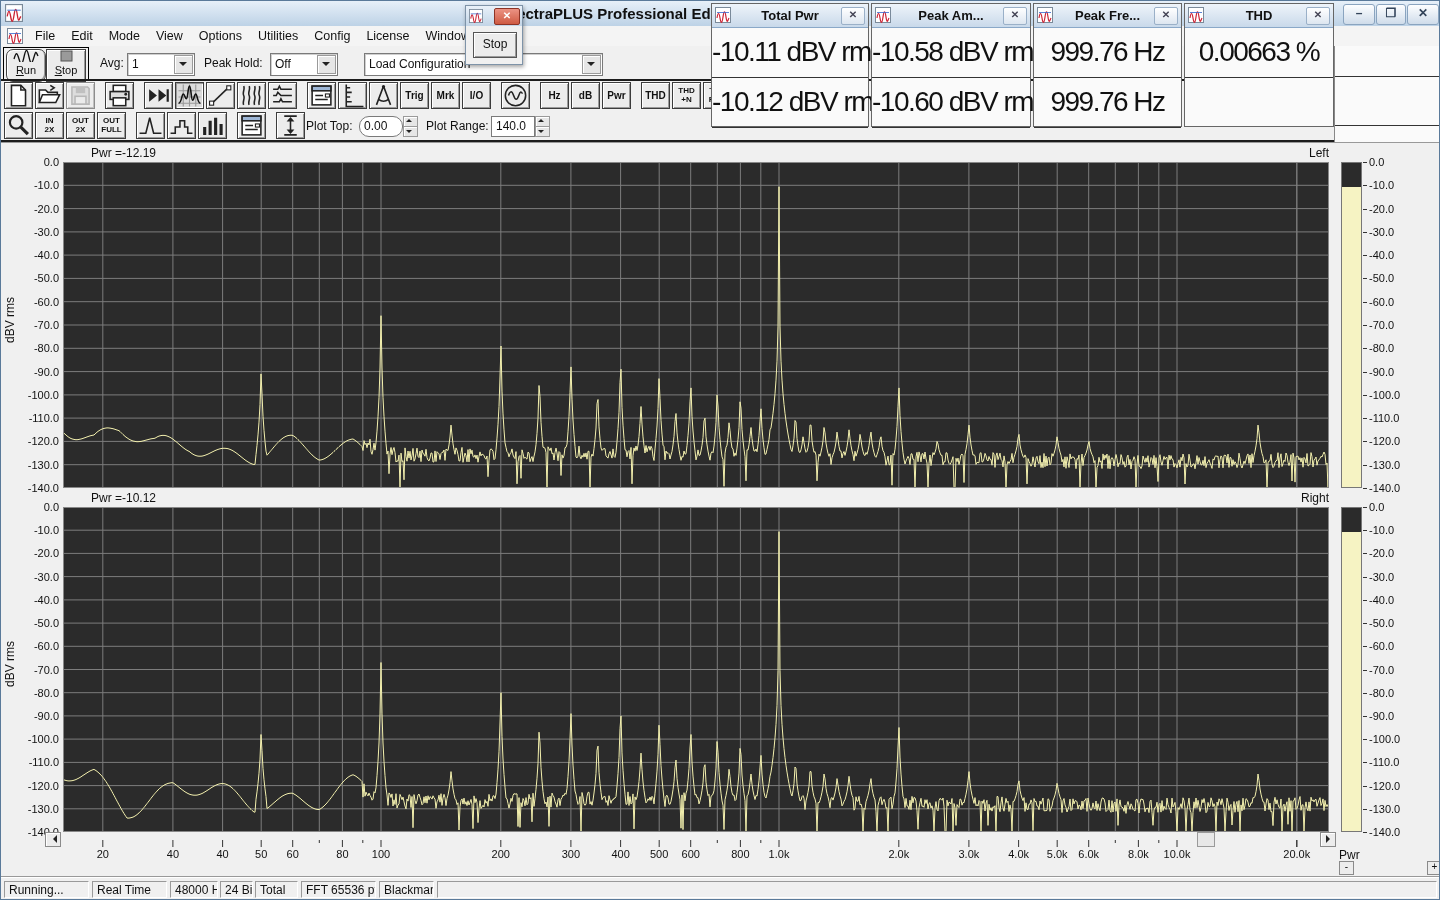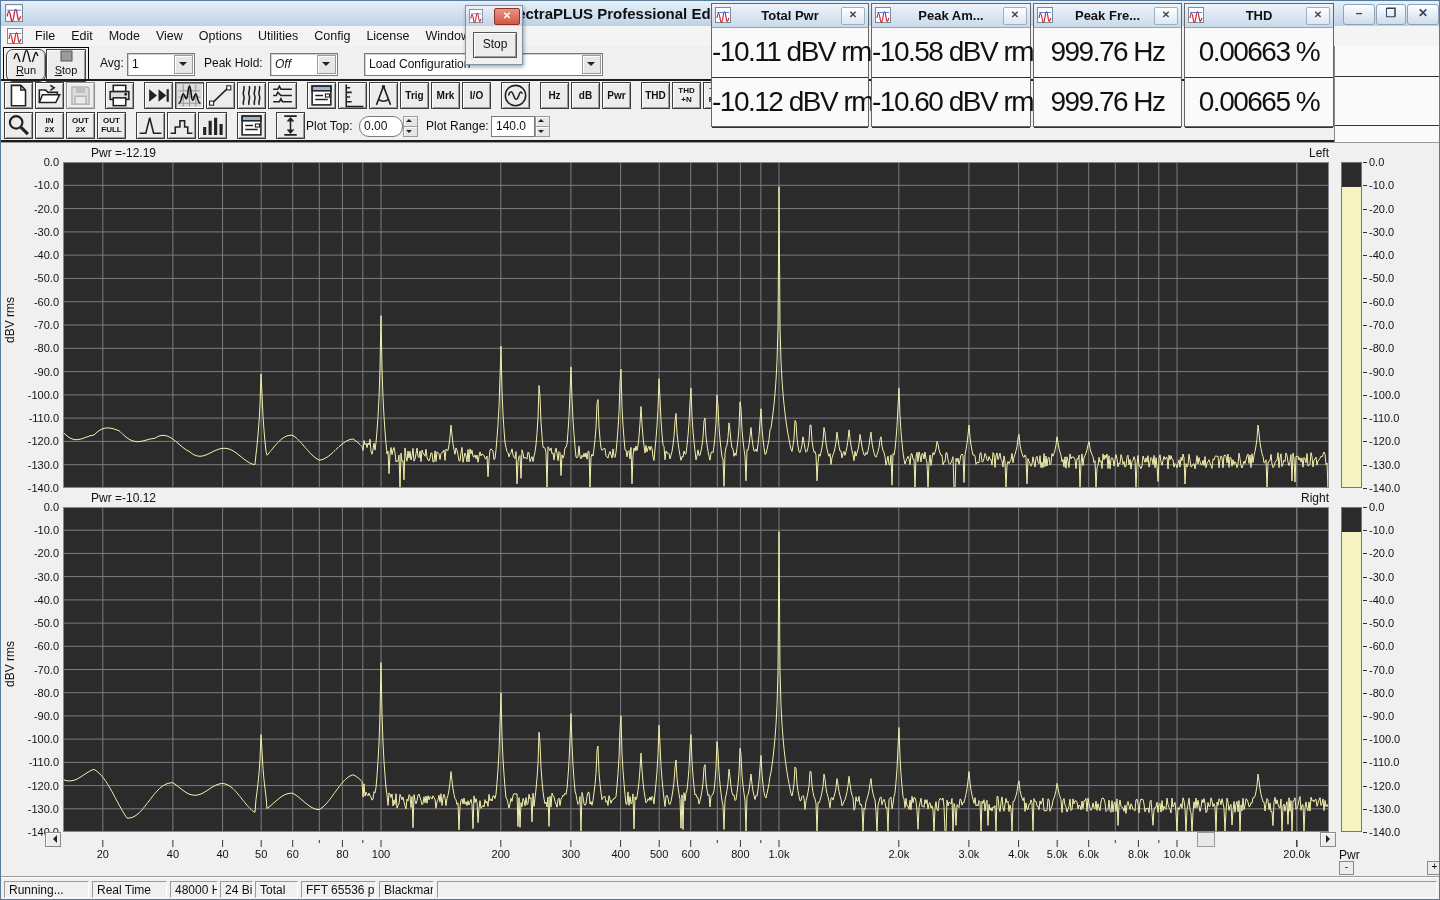--- a/index.html
+++ b/index.html
@@ -137,21 +137,21 @@
       <div class="accel">Stop</div>
     </div>
     <div class="lbl abs" style="left:99px;top:10px;text-align:right;">Avg:</div>
     <div class="combo abs" style="left:126px;top:7px;width:66px;">
       <span class="combo-val">1</span>
       <span class="combo-btn">
           <span class="darr"></span>
         </span>
     </div>
     <div class="lbl abs" style="left:203px;top:10px;">Peak Hold:</div>
-    <div class="combo abs" style="left:269px;top:7px;width:66px;font-style:italic;">
+    <div class="combo abs" style="left:269px;top:7px;width:66px;">
       <span class="combo-val">Off</span>
       <span class="combo-btn">
           <span class="darr"></span>
         </span>
     </div>
     <div class="combo abs" style="left:363px;top:7px;width:237px;">
       <span class="combo-val">Load Configuration</span>
       <span class="combo-btn">
           <span class="darr"></span>
         </span>
@@ -369,21 +369,20 @@
         <div class="mpanel-row r1"><span class="mpanel-val">999.76 Hz</span></div>
         <div class="mpanel-row r2"><span class="mpanel-val">999.76 Hz</span></div>
       </div>
       <div class="mpanel abs" style="left: 1183px; width: 150px;">
         <div class="mpanel-title"><span class="mpanel-icon"><svg viewBox="0 0 16 16" style="width: 100%; height: 100%;">
               <rect x="0.5" y="0.5" width="15" height="15" fill="#fff" stroke="#7a8a9a"></rect>
               <path d="M2 11c1-6 2-6 3 0s2 6 3-1 2-7 3 0 1.5 4 3 1" fill="none" stroke="#c23" stroke-width="1.2"></path>
               <path d="M2 5.5h12" stroke="#36c" stroke-width=".8"></path>
             </svg></span><span>THD</span><div class="mpanel-x"><span>✕</span></div></div>
         <div class="mpanel-row r1"><span class="mpanel-val">0.00663 %</span></div>
-        <div class="mpanel-row r2"><span class="mpanel-val">0.00665 %</span></div>
       </div>
     </div>
 
   <div id="stopdlg" class="abs">
     <div id="stopdlg-title">
       <span id="stopdlg-icon"><svg viewBox="0 0 16 16" style="width: 100%; height: 100%;">
             <rect x="0.5" y="0.5" width="15" height="15" fill="#fff" stroke="#7a8a9a"></rect>
             <path d="M2 11c1-6 2-6 3 0s2 6 3-1 2-7 3 0 1.5 4 3 1" fill="none" stroke="#c23" stroke-width="1.2"></path>
             <path d="M2 5.5h12" stroke="#36c" stroke-width=".8"></path>
           </svg></span>

